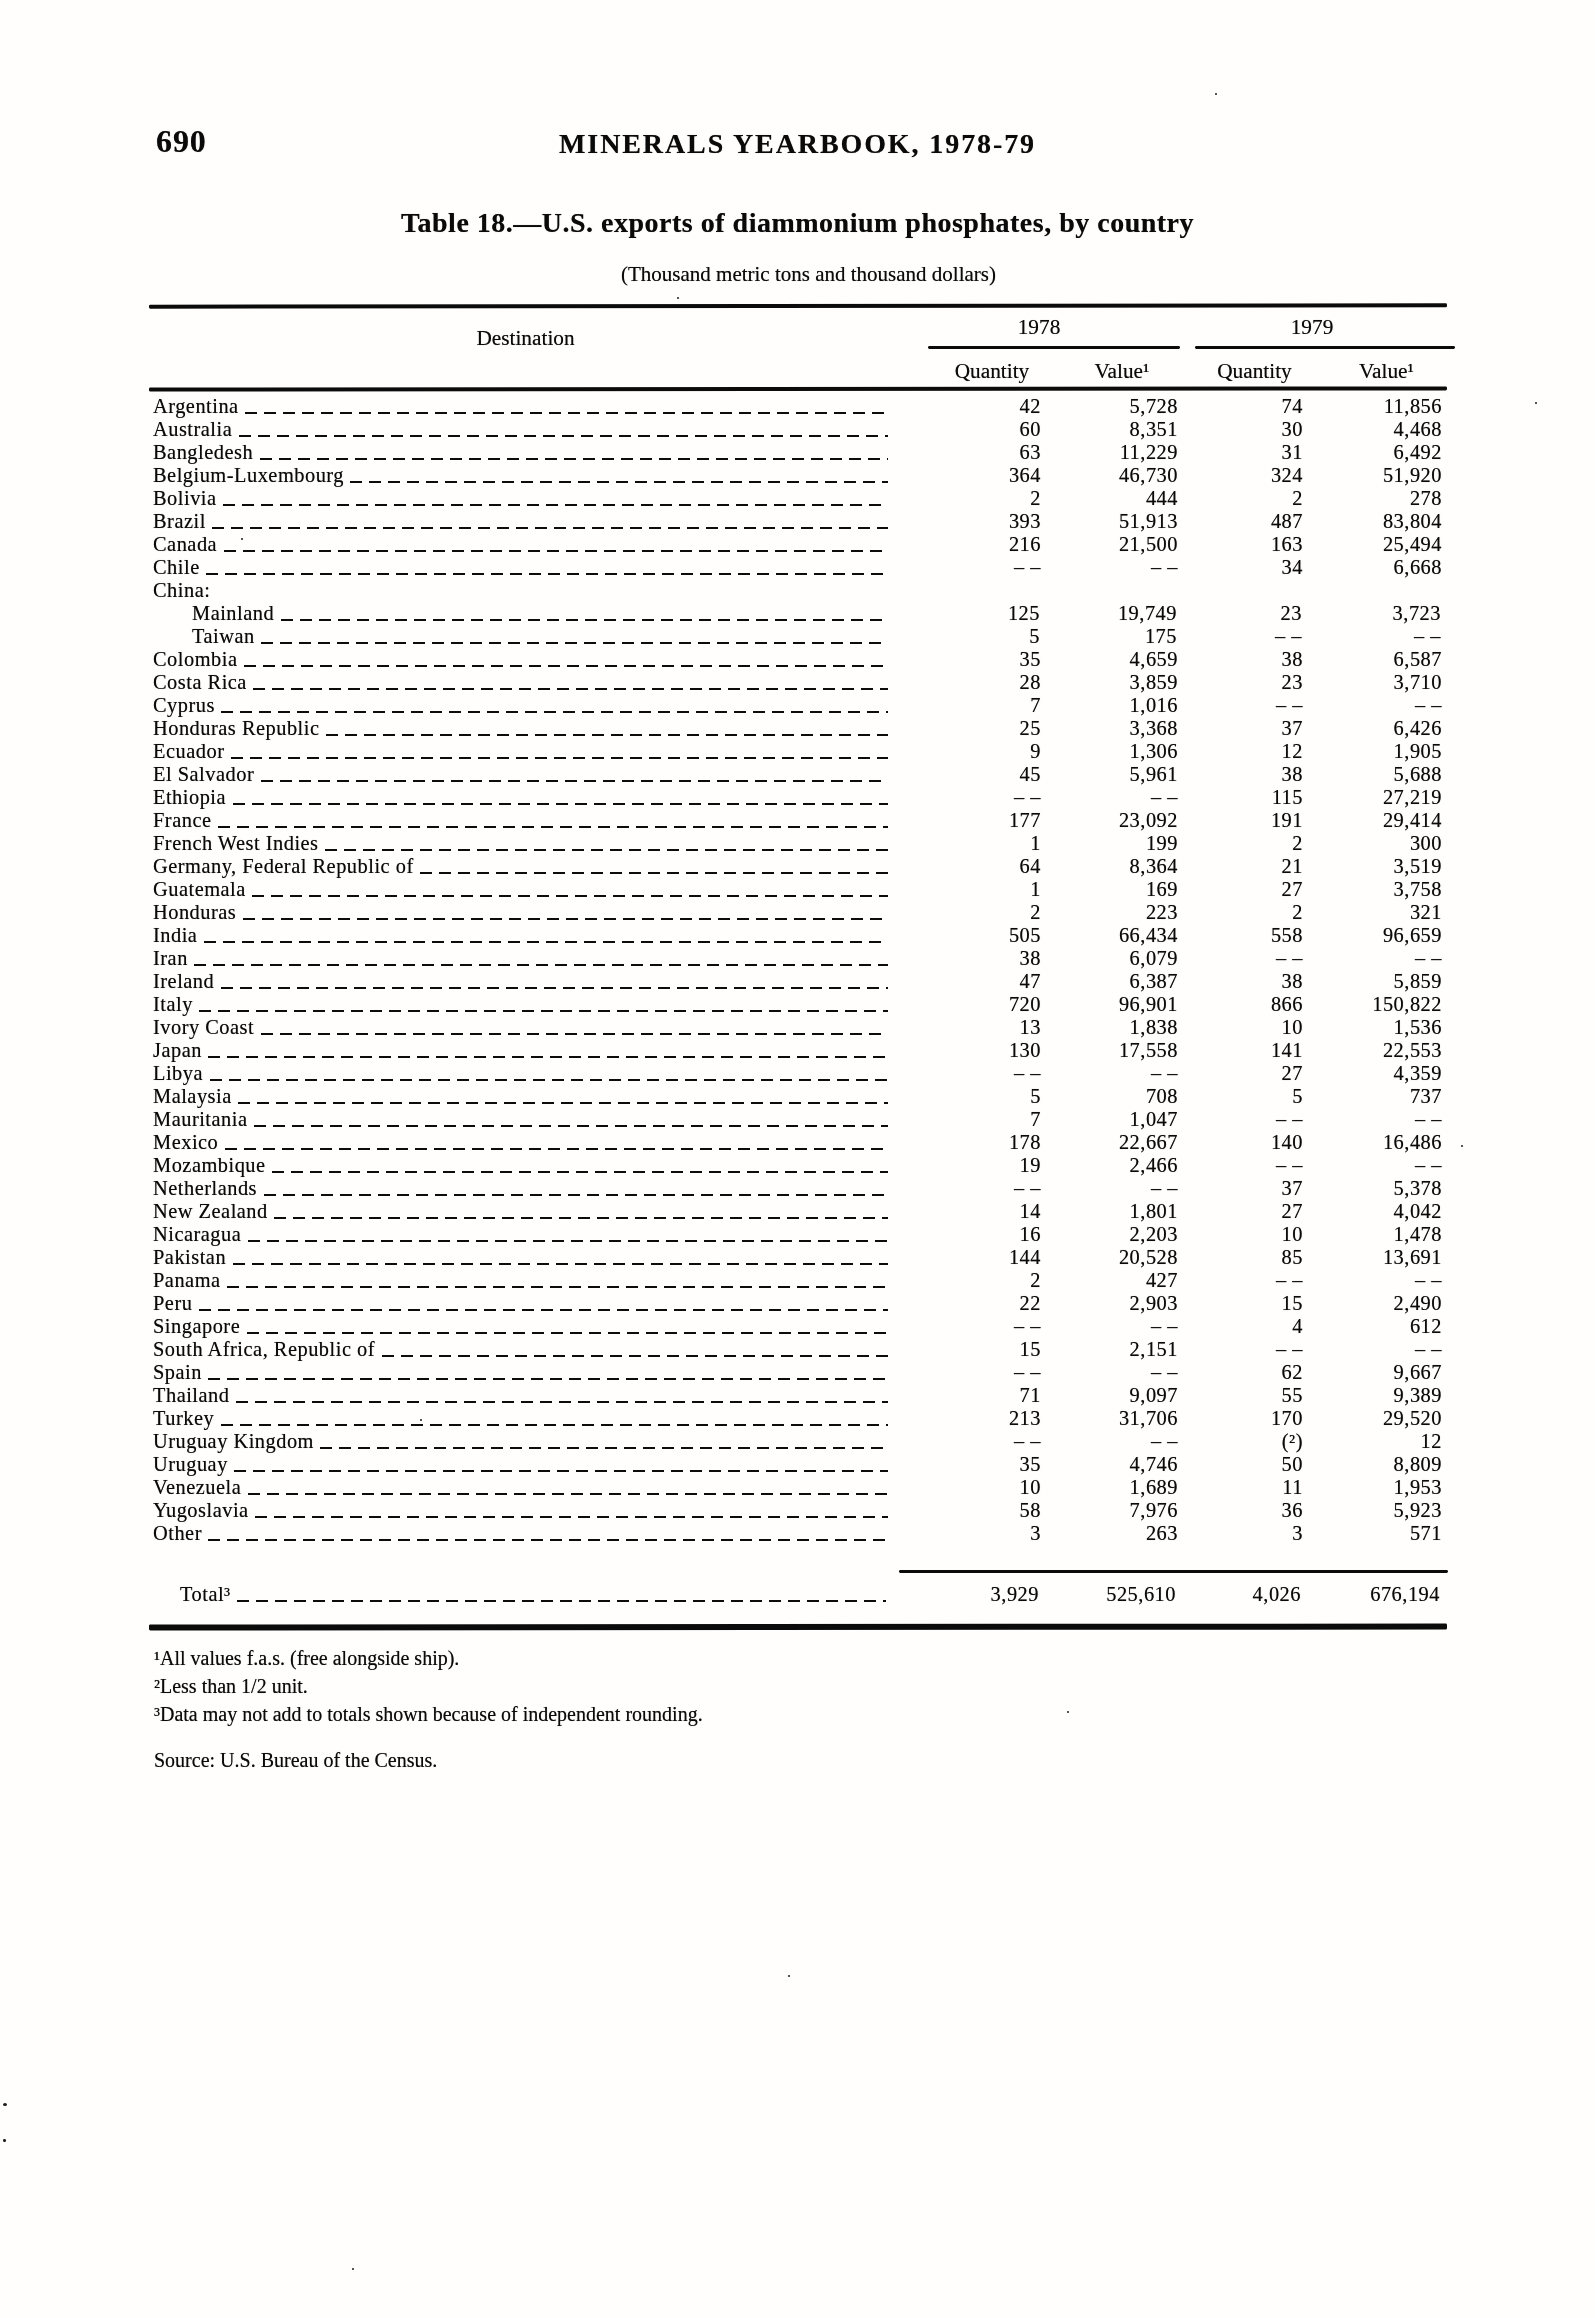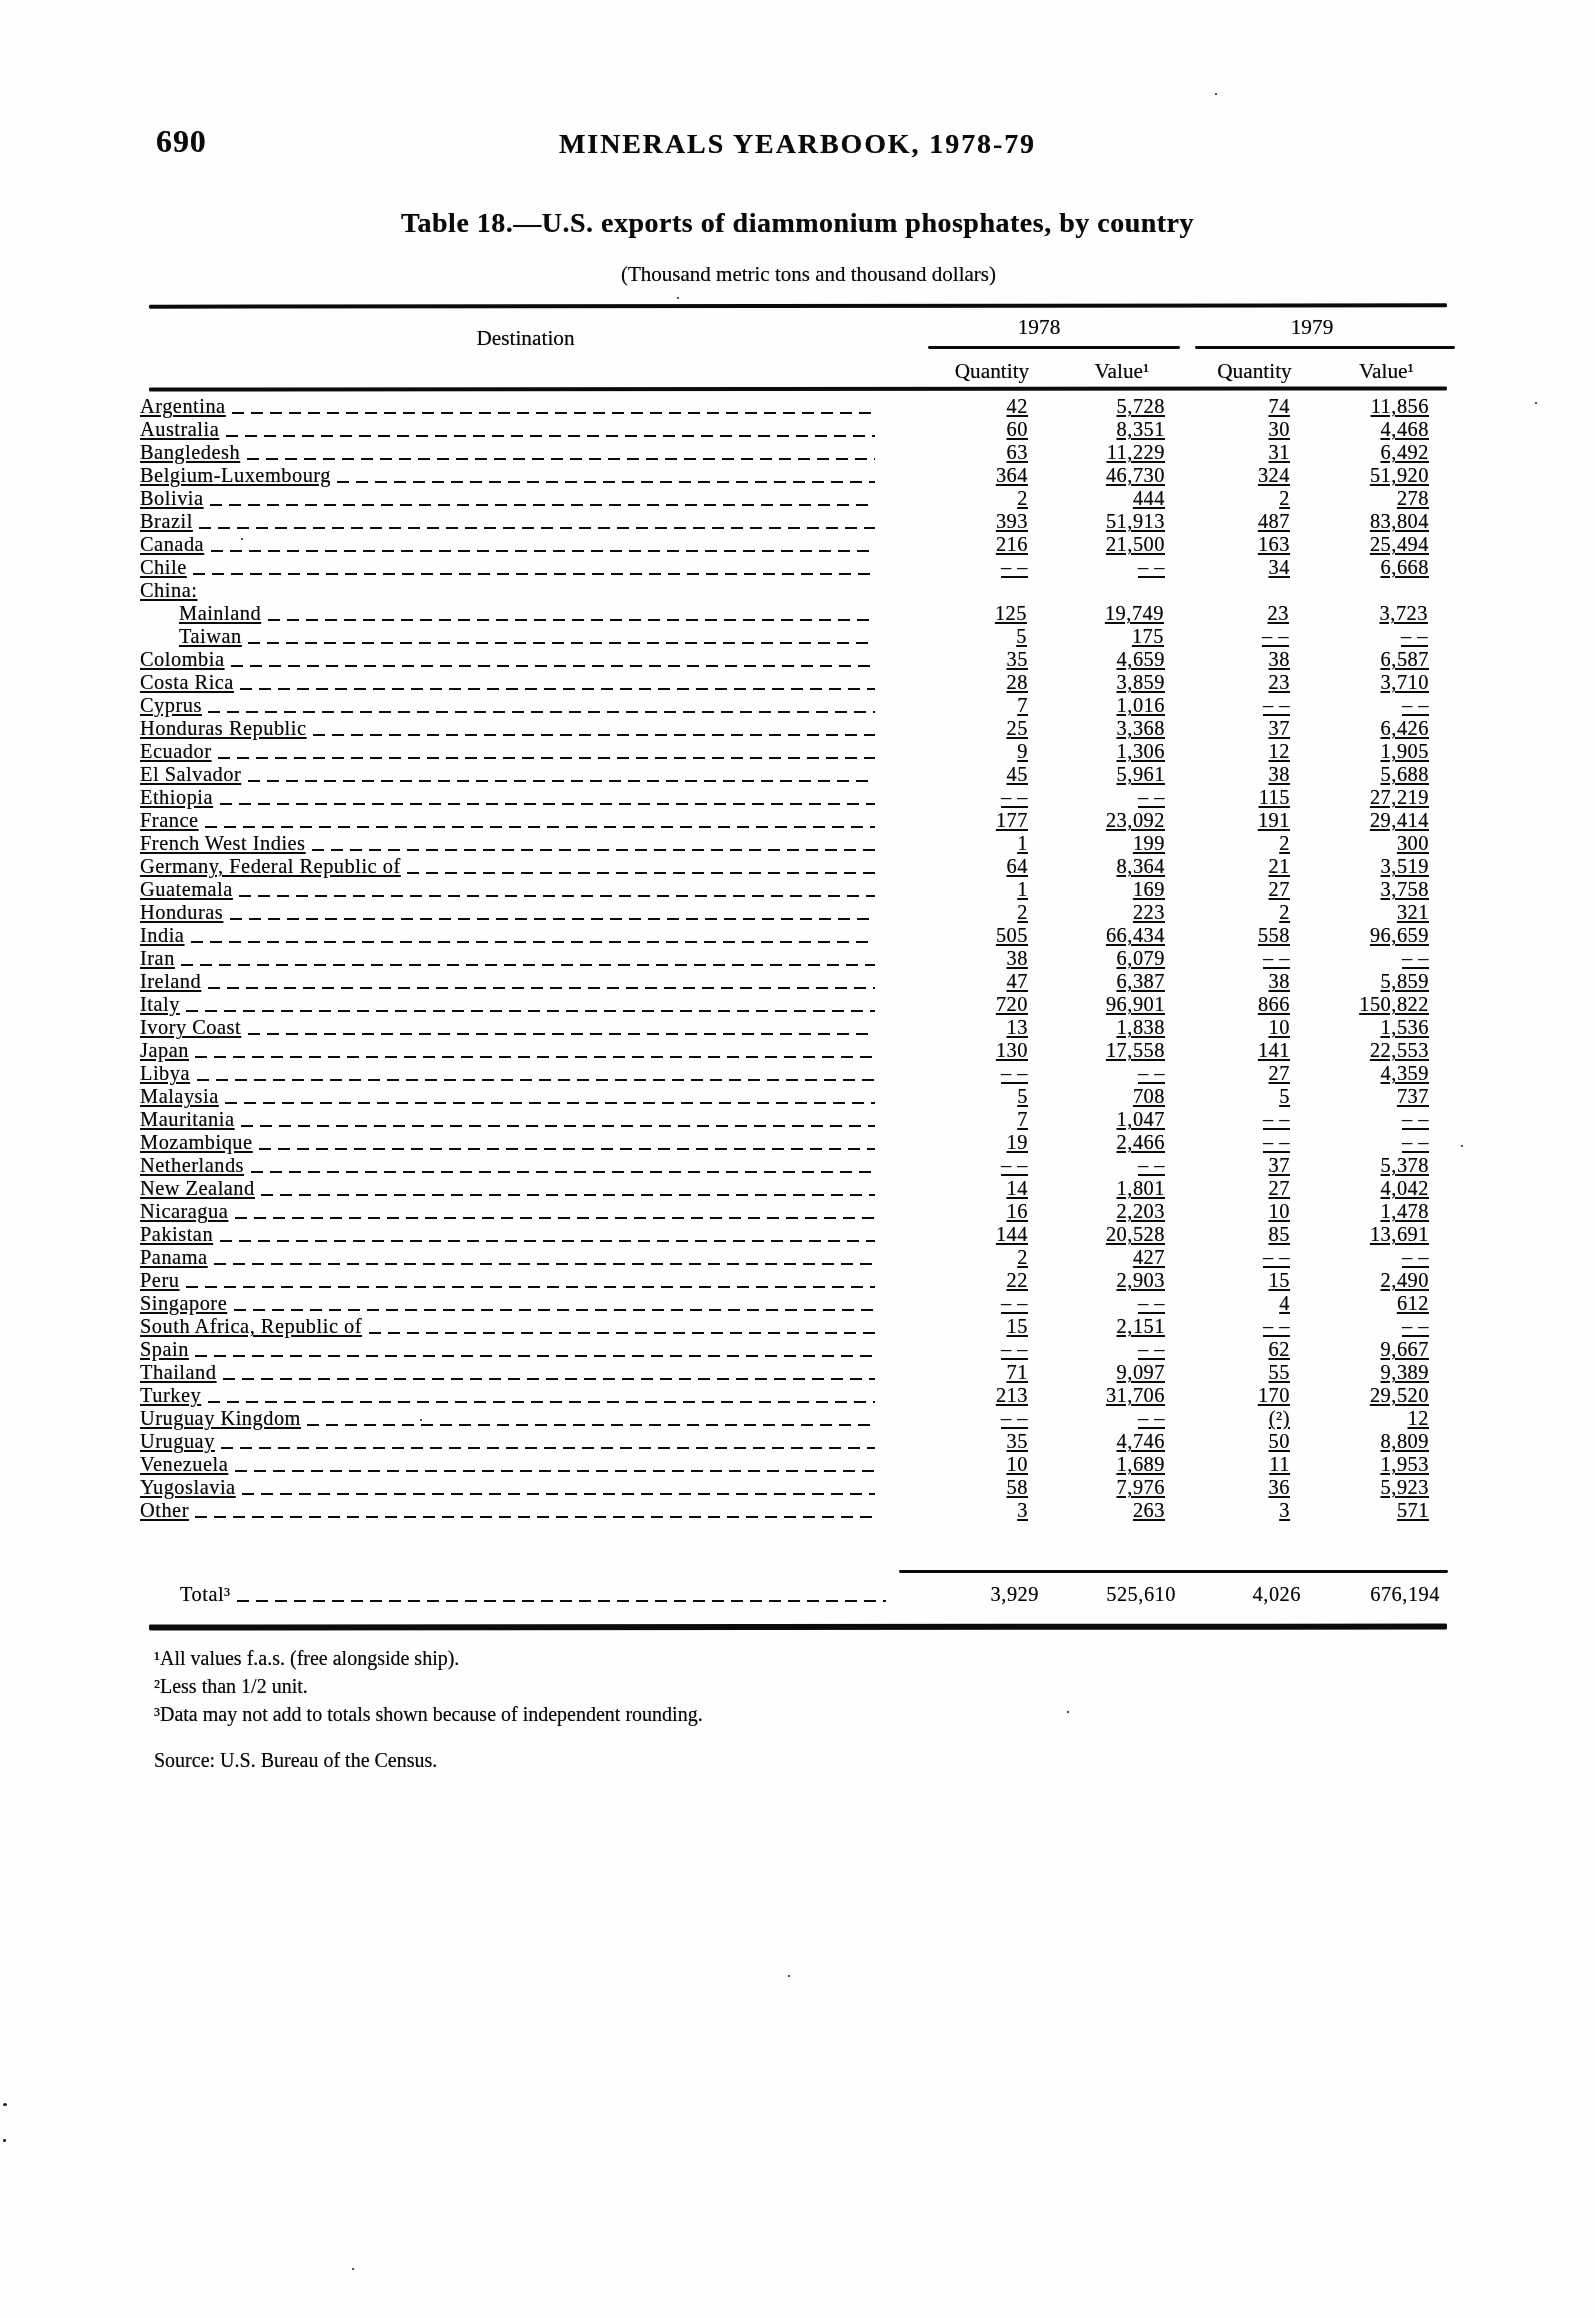--- a/index.html
+++ b/index.html
@@ -31,21 +31,21 @@
   .hr-bottom{left:149px;top:1624px;width:1298px;height:5.6px;transform:rotate(-0.04deg);}
   
   .col-dest{position:absolute;left:151px;top:326px;width:749px;text-align:center;font-size:21.3px;}
   .col-y78{position:absolute;left:900px;top:315px;width:278px;text-align:center;font-size:21.3px;}
   .col-y79{position:absolute;left:1180px;top:315px;width:264px;text-align:center;font-size:21.3px;}
   .col-q78{position:absolute;left:925px;top:359px;width:134px;text-align:center;font-size:21.3px;}
   .col-v78{position:absolute;left:1057px;top:359px;width:130px;text-align:center;font-size:21.3px;}
   .col-q79{position:absolute;left:1192px;top:359px;width:125px;text-align:center;font-size:21.3px;}
   .col-v79{position:absolute;left:1324px;top:359px;width:125px;text-align:center;font-size:21.3px;}
   
-  .tbody{position:absolute;left:140px;top:397px;width:1291px;text-decoration:underline;}
+  .tbody{position:absolute;left:153px;top:397px;width:1291px;}
   .row{display:flex;height:23px;font-size:20.4px;letter-spacing:0.5px;}
   .lab{width:749px;display:flex;align-items:flex-end;min-width:0;}
   .lab.ind{padding-left:39px;width:709px;}
   .lab .t{line-height:1;padding-bottom:3.2px;white-space:pre;}
   .leader{flex:1;height:2.3px;align-self:flex-end;margin:0 14px 6px 6.5px;
     background:repeating-linear-gradient(90deg,#0c0c0c 0 11.6px,rgba(0,0,0,0) 11.6px 19px);}
   .num{display:flex;align-items:flex-end;justify-content:flex-end;}
   .num .t{line-height:1;padding-bottom:3.2px;}
   .c1{width:139px;}.c2{width:137px;}.c3{width:125px;}.c4{width:139px;}
   
@@ -648,20 +648,38 @@
         </div>
         <div class="num c3">
           <span class="t">– –</span>
         </div>
         <div class="num c4">
           <span class="t">– –</span>
         </div>
       </div>
       <div class="row ink">
         <div class="lab">
+          <span class="t">Mexico</span>
+          <span class="leader"></span>
+        </div>
+        <div class="num c1">
+          <span class="t">178</span>
+        </div>
+        <div class="num c2">
+          <span class="t">22,667</span>
+        </div>
+        <div class="num c3">
+          <span class="t">140</span>
+        </div>
+        <div class="num c4">
+          <span class="t">16,486</span>
+        </div>
+      </div>
+      <div class="row ink">
+        <div class="lab">
           <span class="t">Mozambique</span>
           <span class="leader"></span>
         </div>
         <div class="num c1">
           <span class="t">19</span>
         </div>
         <div class="num c2">
           <span class="t">2,466</span>
         </div>
         <div class="num c3">

